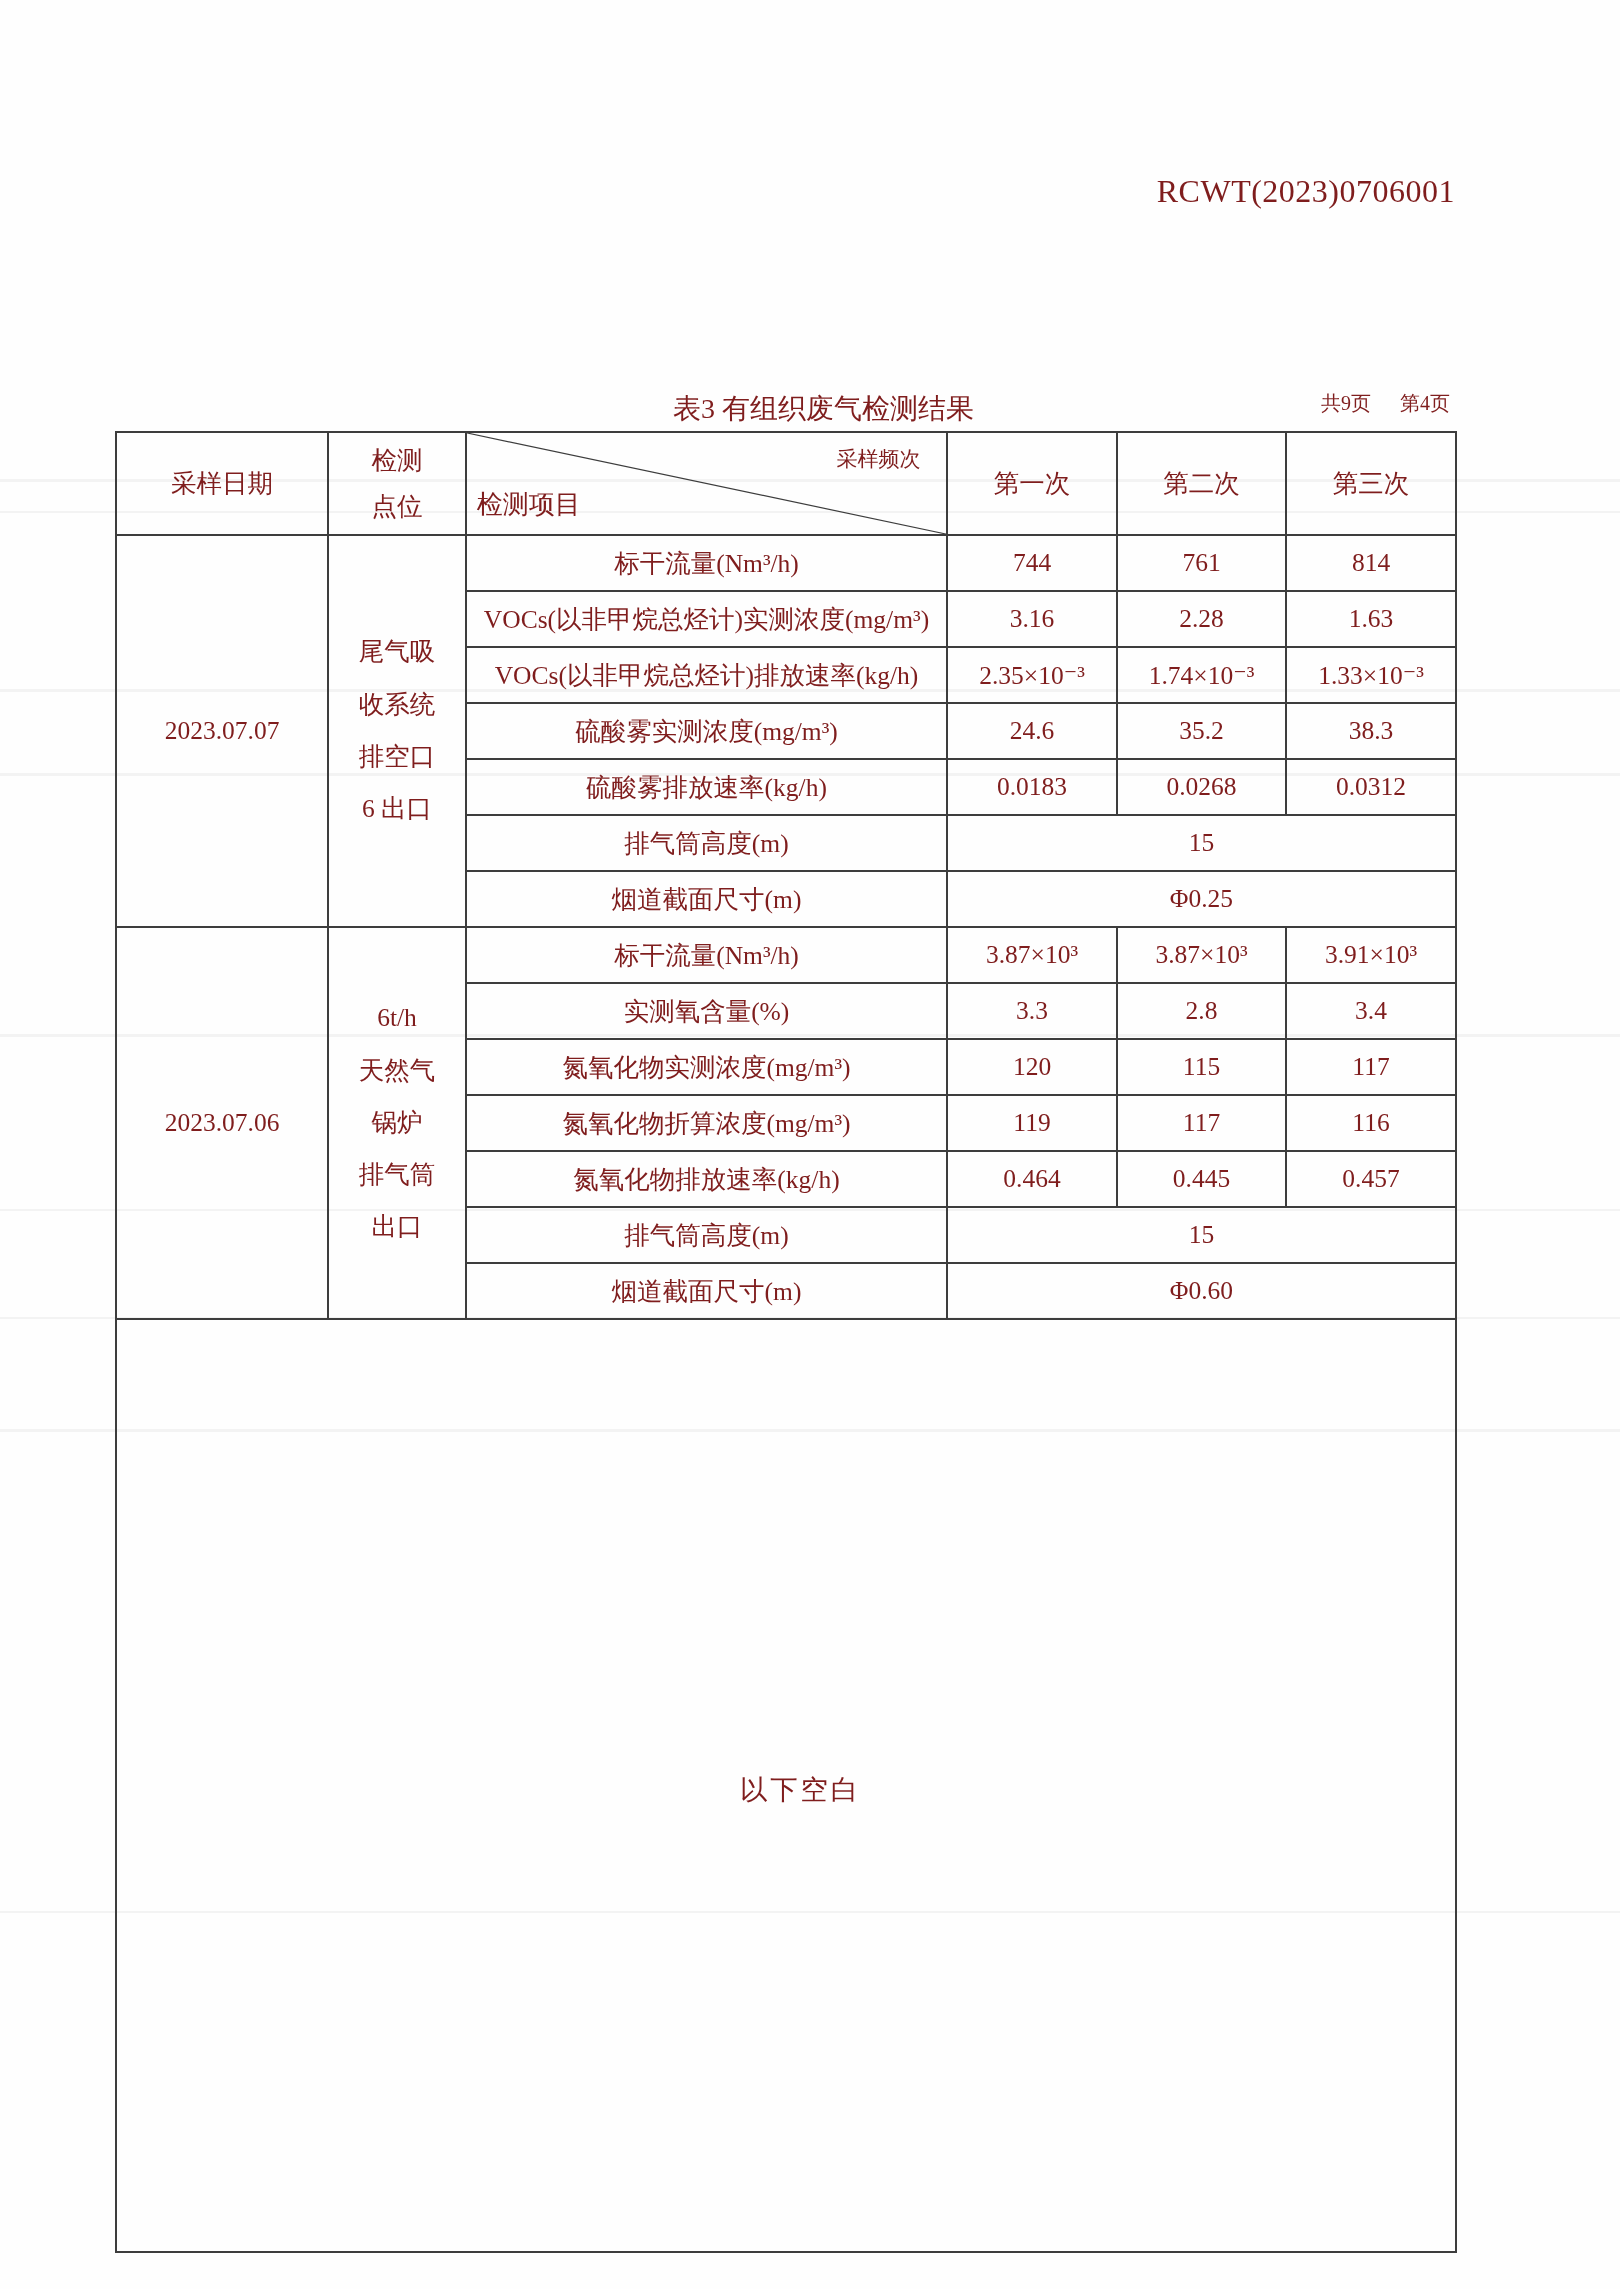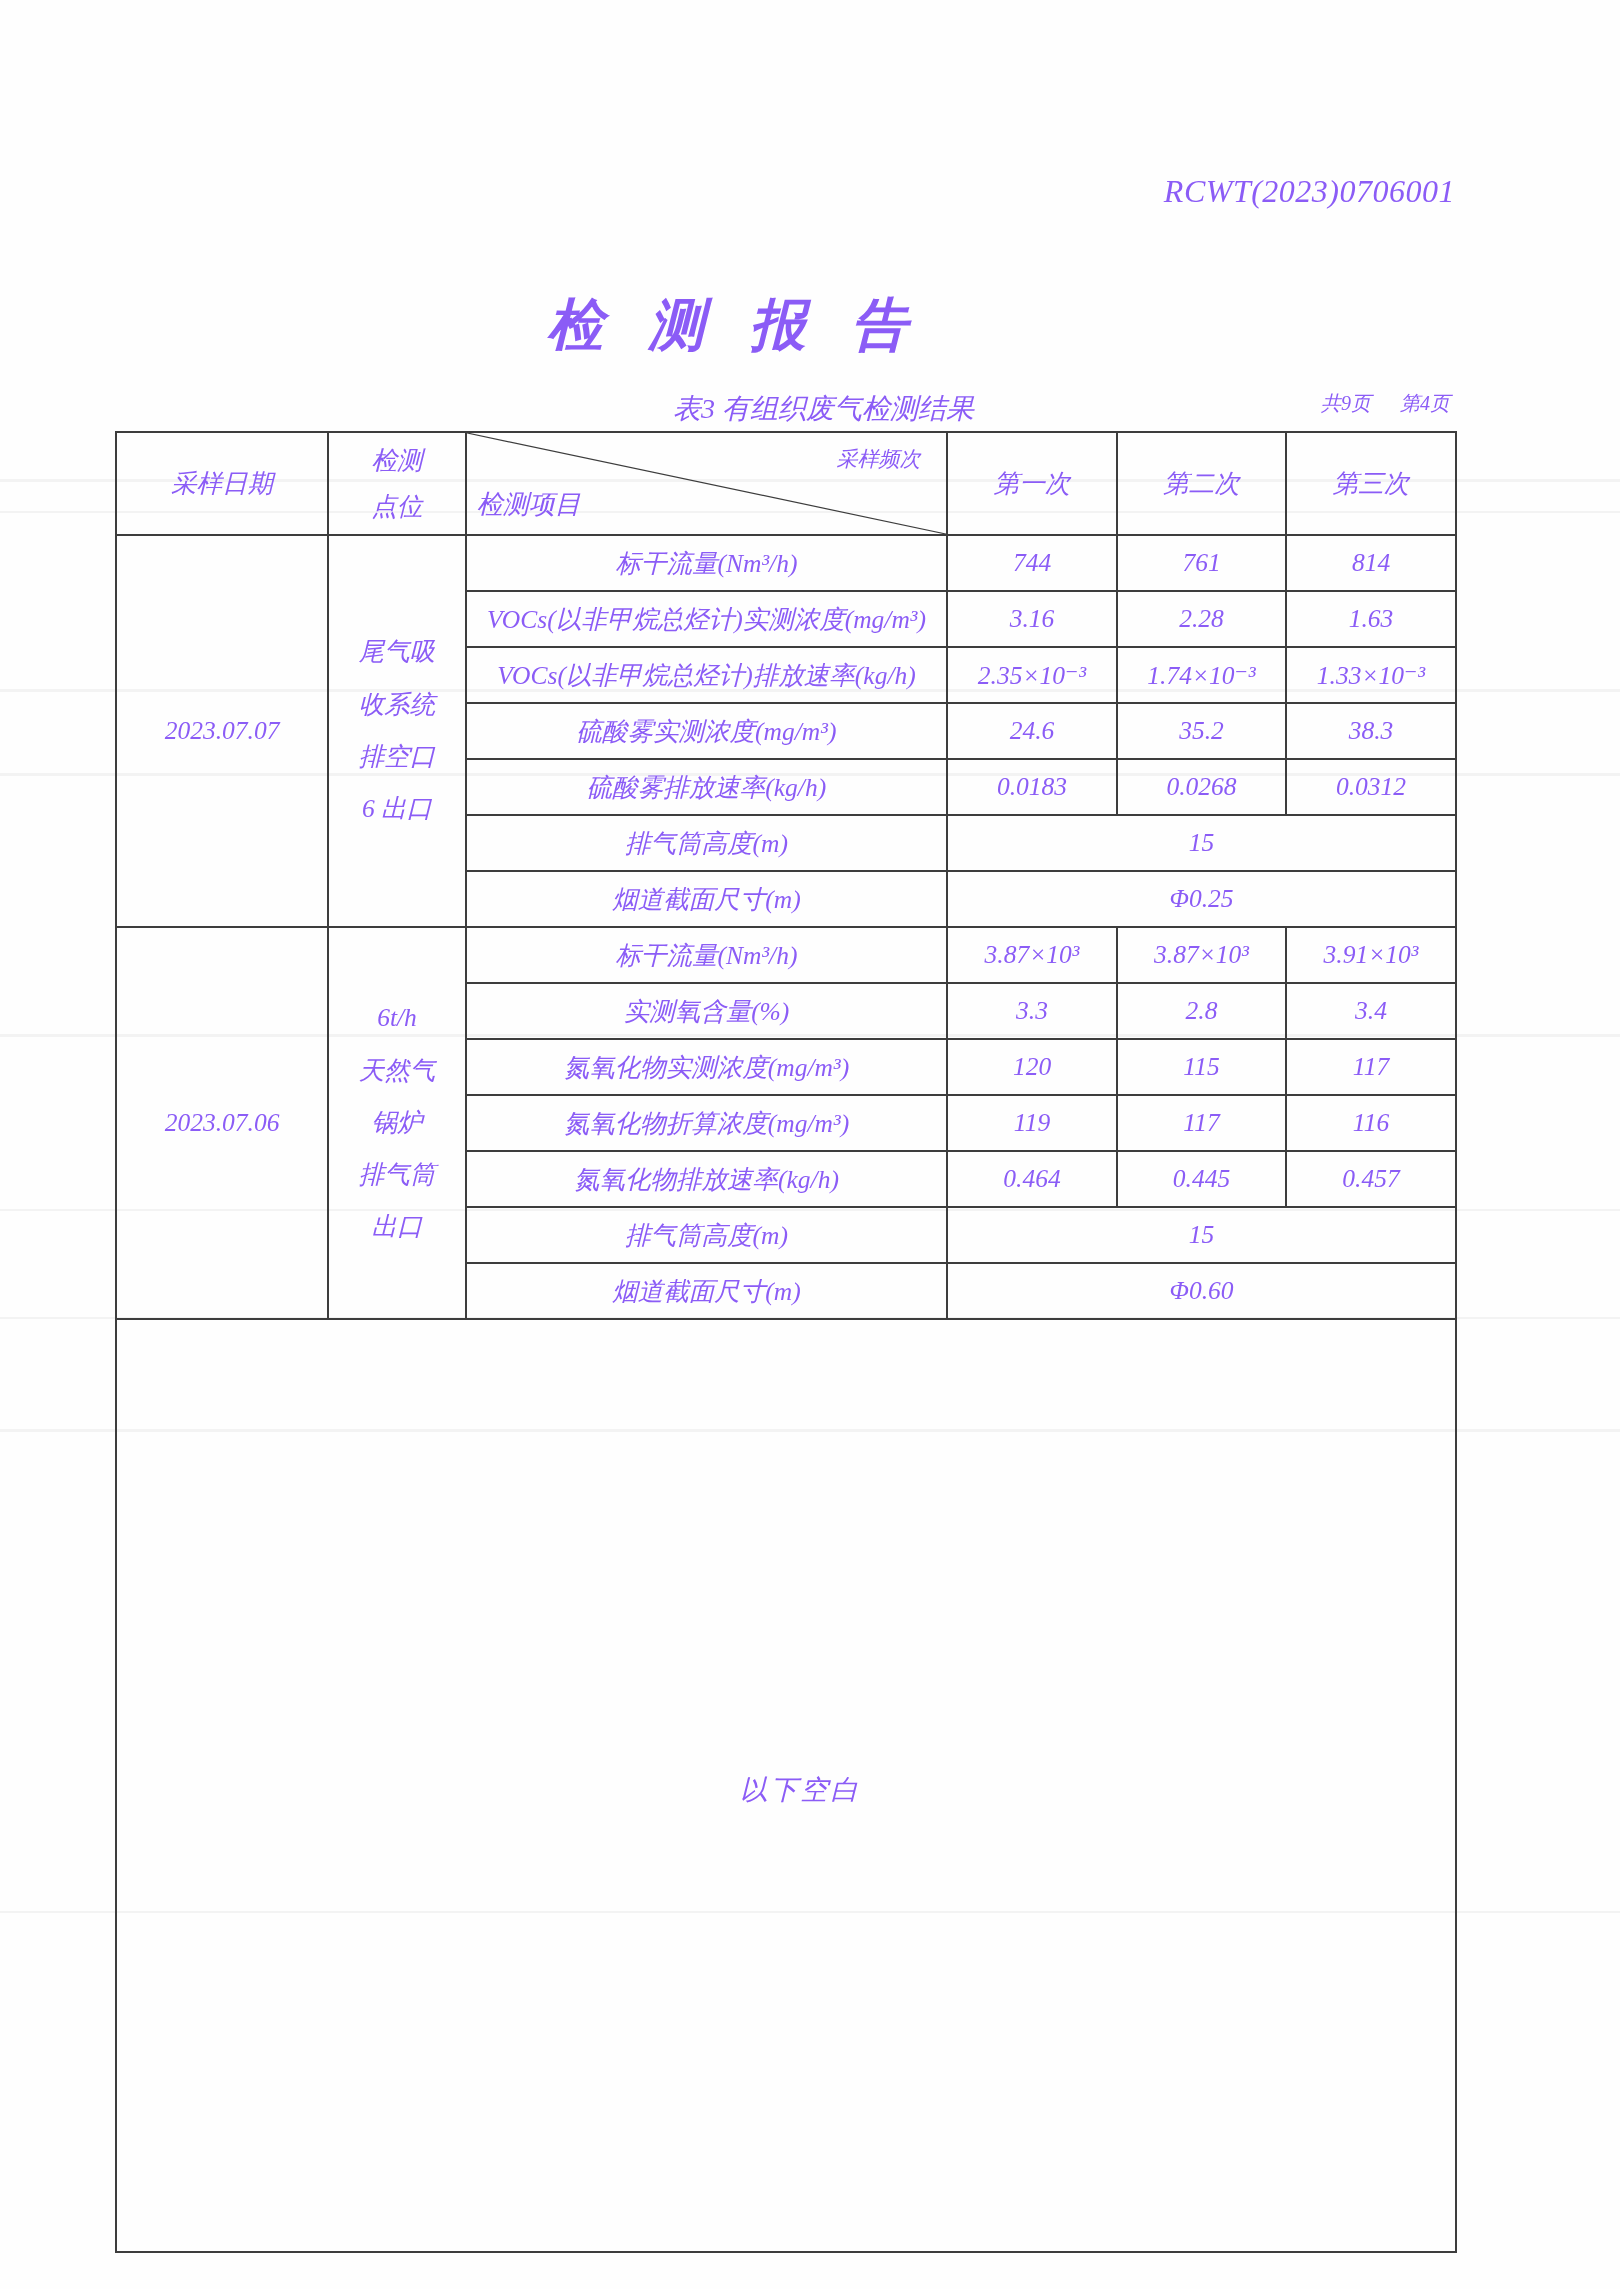--- a/index.html
+++ b/index.html
@@ -2,23 +2,22 @@
 <html><head>
 <meta charset="utf-8">
 <style>
   html,body{margin:0;padding:0;background:#9a9a9a;}
   .page{
     position:relative;
     width:1620px;height:2290px;
     margin:0 auto;
     background:#fefefe;
     font-family:"Liberation Serif","DejaVu Serif",serif;
-    color:#8b5cf6;
+    color:#7f1d1d;
     overflow:hidden;
-    font-style:italic;
   }
   
   .artifact{position:absolute;left:0;width:100%;background:rgba(60,60,60,0.055);pointer-events:none;}
 
   .report-no{
     position:absolute;top:173px;right:165px;
     font-size:32px;letter-spacing:0.5px;
   }
   .company{
     position:absolute;top:229px;left:0;width:1568px;
@@ -78,21 +77,20 @@
   <div class="artifact" style="top:511px;height:2px;"></div>
   <div class="artifact" style="top:689px;height:2.9px;"></div>
   <div class="artifact" style="top:773px;height:2.9px;"></div>
   <div class="artifact" style="top:1034px;height:2.9px;"></div>
   <div class="artifact" style="top:1209px;height:2px;"></div>
   <div class="artifact" style="top:1317px;height:2px;"></div>
   <div class="artifact" style="top:1429px;height:2.9px;"></div>
   <div class="artifact" style="top:1911px;height:2px;"></div>
 
   <div class="report-no">RCWT(2023)0706001</div>
-  <div class="title">检 测 报 告</div>
   <div class="caption">表3 有组织废气检测结果</div>
   <div class="pageinfo"><span>共9页</span><span>第4页</span></div>
 
   <table class="report">
     <colgroup>
       <col style="width:212px">
         <col style="width:138px">
         <col style="width:481px">
       <col style="width:170px">
         <col style="width:169px">

